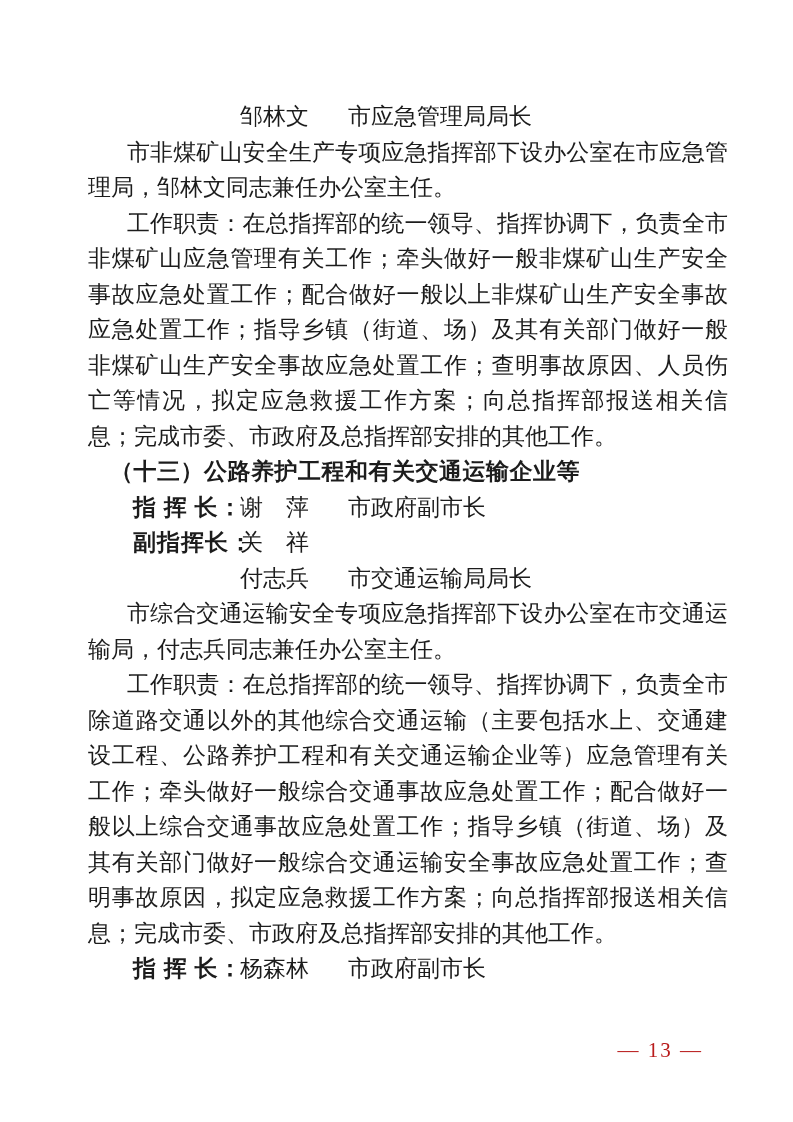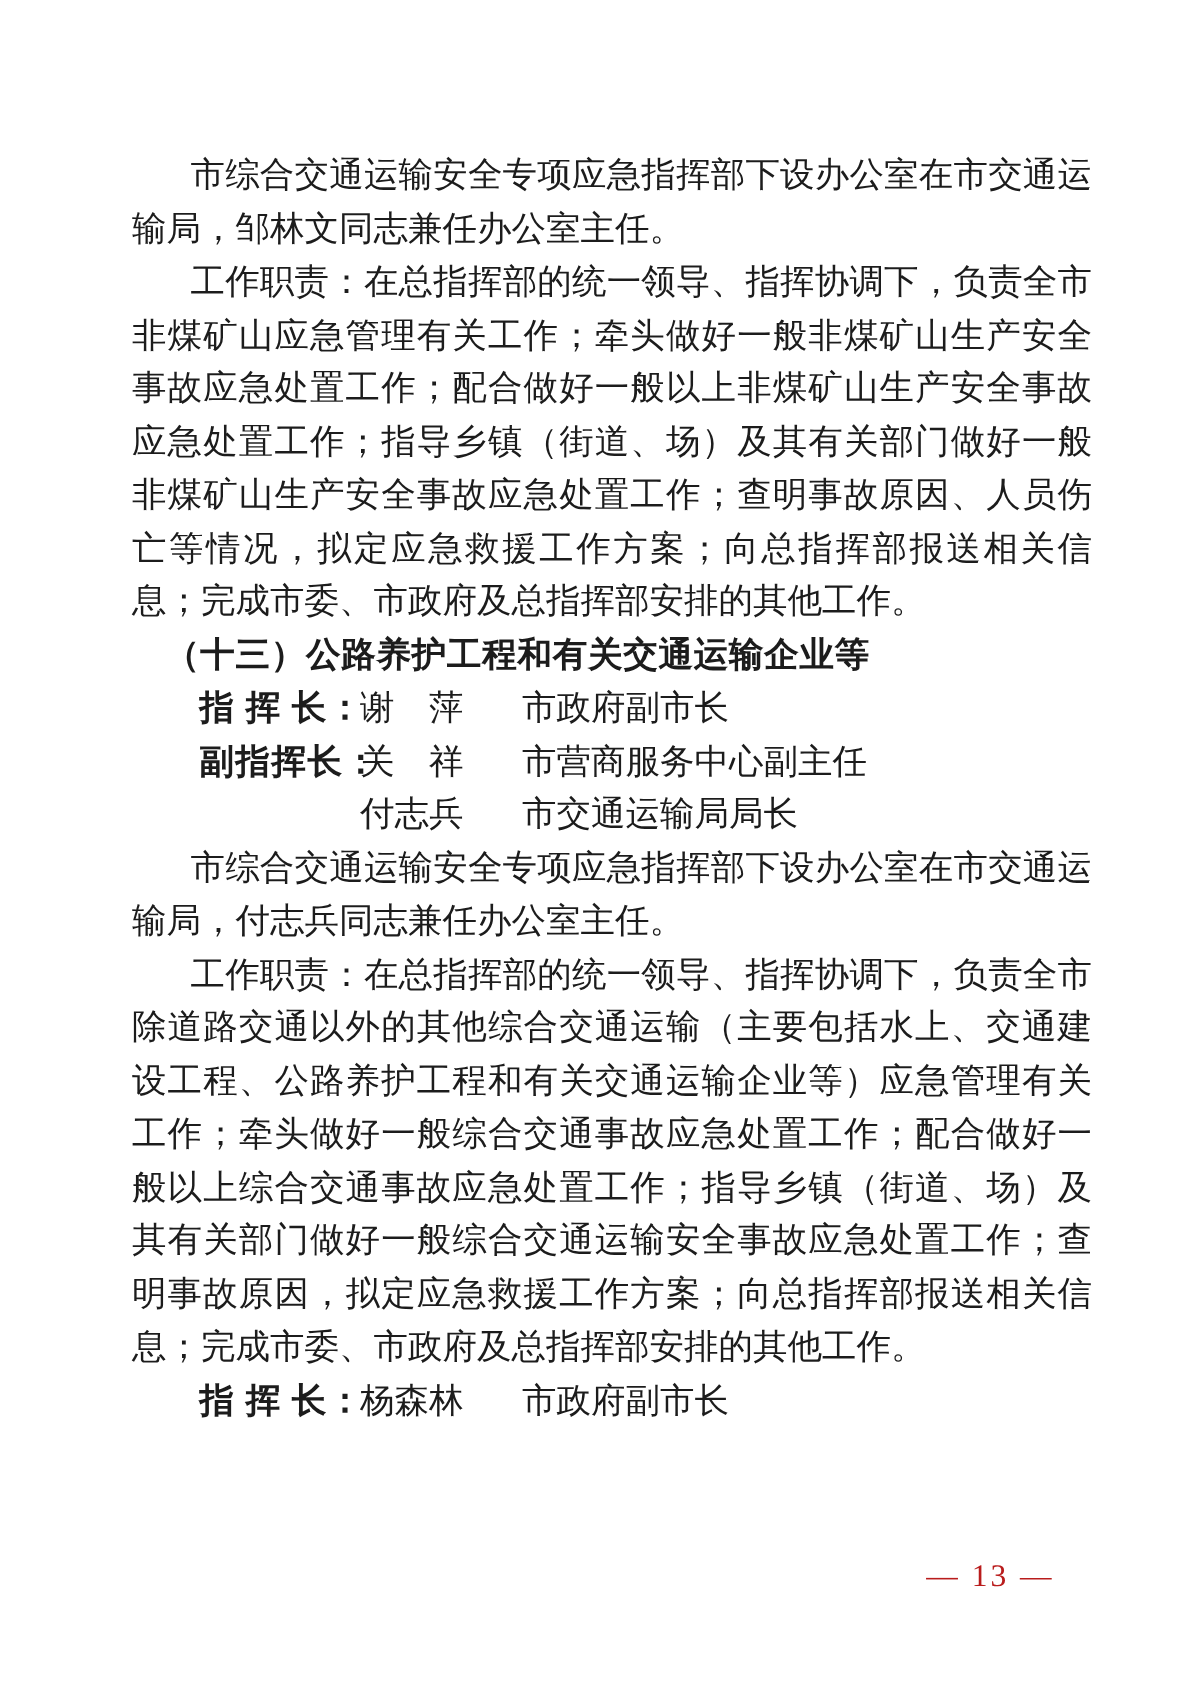--- a/index.html
+++ b/index.html
@@ -69,37 +69,40 @@
     color: #b91c1c;
     letter-spacing: 2px;
   }
 </style>
 </head>
 <body>
 
 <div class="page">
   <div class="content">
 
+    <div class="role-row">
+      <span class="role-name">邹林文</span>
+      <span class="role-title">市应急管理局局长</span>
+    </div>
 
-    <p class="para">市综合交通运输安全专项应急指挥部下设办公室在市交通运输局，邹林文同志兼任办公室主任。</p>
+    <p class="para">市非煤矿山安全生产专项应急指挥部下设办公室在市应急管理局，邹林文同志兼任办公室主任。</p>
 
     <p class="para"><span class="duty-label">工作职责：</span><span>在总指挥部的统一领导、指挥协调下，负责全市非煤矿山应急管理有关工作；牵头做好一般非煤矿山生产安全事故应急处置工作；配合做好一般以上非煤矿山生产安全事故应急处置工作；指导乡镇（街道、场）及其有关部门做好一般非煤矿山生产安全事故应急处置工作；查明事故原因、人员伤亡等情况，拟定应急救援工作方案；向总指挥部报送相关信息；完成市委、市政府及总指挥部安排的其他工作。</span></p>
 
     <div class="heading">（十三）公路养护工程和有关交通运输企业等</div>
 
     <div class="role-row">
       <span class="role-label">指 挥 长：</span>
       <span class="role-name">谢　萍</span>
       <span class="role-title">市政府副市长</span>
     </div>
 
     <div class="role-row">
       <span class="role-label">副指挥长：</span>
       <span class="role-name">关　祥</span>
-      <span class="role-title">市营商服务中心副主任</span>
     </div>
 
     <div class="role-row">
       <span class="role-name">付志兵</span>
       <span class="role-title">市交通运输局局长</span>
     </div>
 
     <p class="para">市综合交通运输安全专项应急指挥部下设办公室在市交通运输局，付志兵同志兼任办公室主任。</p>
 
     <p class="para"><span class="duty-label">工作职责：</span><span>在总指挥部的统一领导、指挥协调下，负责全市除道路交通以外的其他综合交通运输（主要包括水上、交通建设工程、公路养护工程和有关交通运输企业等）应急管理有关工作；牵头做好一般综合交通事故应急处置工作；配合做好一般以上综合交通事故应急处置工作；指导乡镇（街道、场）及其有关部门做好一般综合交通运输安全事故应急处置工作；查明事故原因，拟定应急救援工作方案；向总指挥部报送相关信息；完成市委、市政府及总指挥部安排的其他工作。</span></p>

